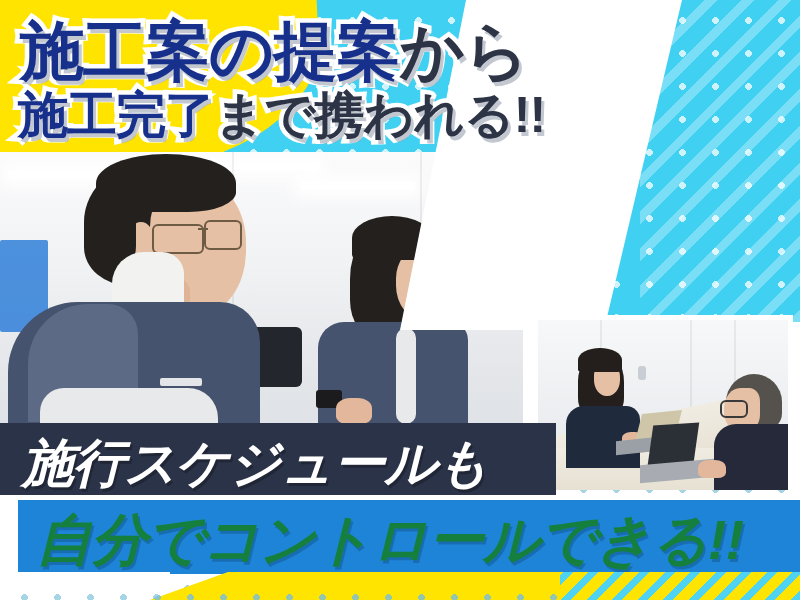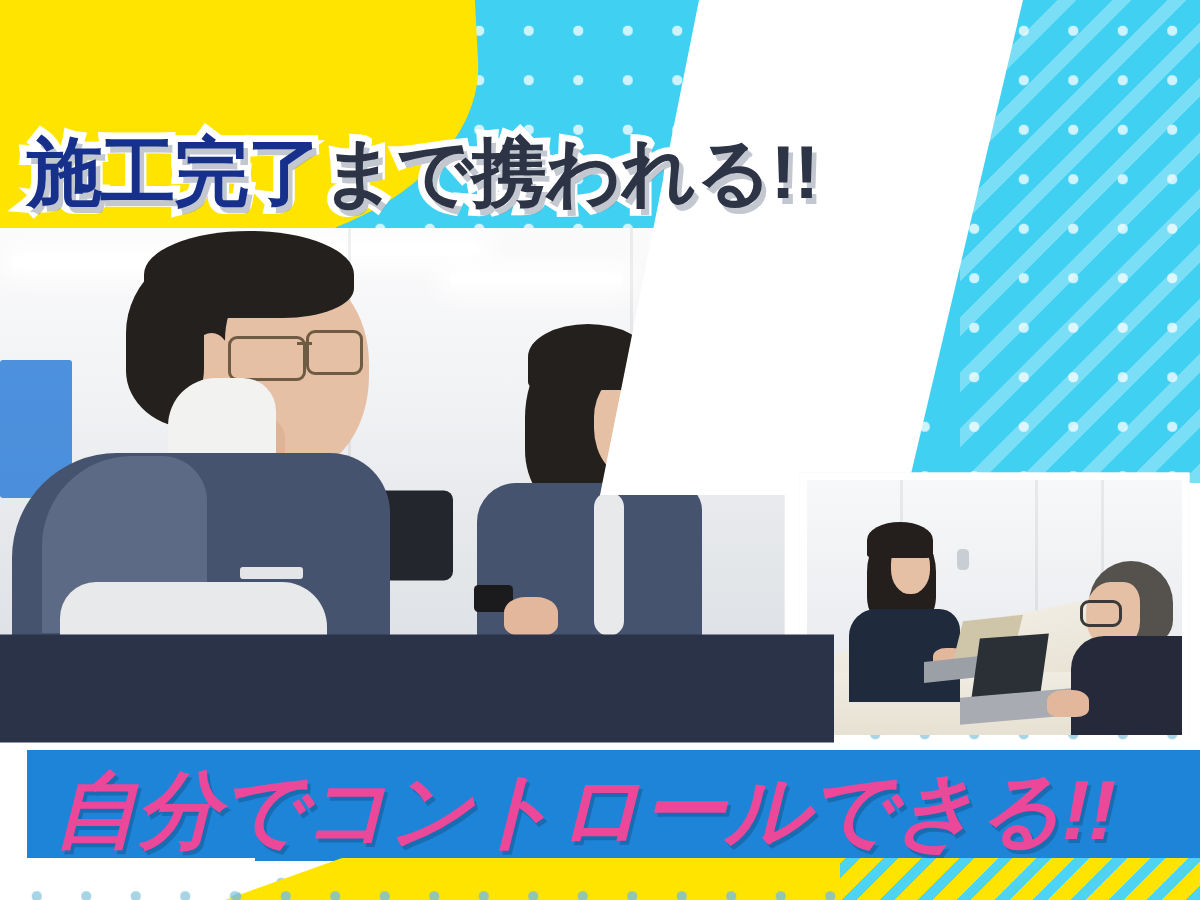--- a/index.html
+++ b/index.html
@@ -134,21 +134,21 @@
     font-style:italic;letter-spacing:-1px;white-space:nowrap;
     text-shadow:2px 3px 0 rgba(0,0,0,.25);
   }
 
   #band-blue{
     position:absolute;left:18px;top:500px;width:782px;height:74px;
     background:#1e84d8;
   }
   #band-blue-text{
     position:absolute;left:36px;top:503px;
-    font-size:56px;font-weight:700;color:#ec4899;
+    font-size:56px;font-weight:700;color:#15803d;
     font-style:italic;letter-spacing:-1px;white-space:nowrap;
     text-shadow:2px 3px 0 rgba(0,0,0,.18);
     text-align:center;
   }
 
   
   #strip-white{
     position:absolute;left:0;top:490px;width:800px;height:110px;
     background:#ffffff;
     background-image:radial-gradient(circle, rgba(150,205,225,.85) 3.2px, rgba(0,0,0,0) 3.6px);
@@ -280,28 +280,32 @@
     <div class="person">
       <div class="hair" style="left:188px;top:54px;width:56px;height:56px;border-radius:50% 50% 30% 30%;background:#55514d;"></div>
       <div class="face" style="left:186px;top:68px;width:36px;height:44px;border-radius:46% 30% 40% 46%;"></div>
       <div class="glasses-frame" style="left:182px;top:80px;width:24px;height:14px;border-width:2px;border-color:#3a3a3a;"></div>
       <div class="shirt" style="left:176px;top:104px;width:84px;height:70px;border-radius:22px 8px 0 0;background:#26293a;"></div>
       <div class="hand" style="left:160px;top:140px;width:28px;height:18px;"></div>
     </div>
   </div>
 
   <div id="headline">
+    <div class="hl-line hl-1">
+      <span class="hl-navy">施工案の提案</span><span class="hl-gray">から</span>
+    </div>
     <div class="hl-line hl-2">
       <span class="hl-navy">施工完了</span><span class="hl-gray">まで携われる!!</span>
     </div>
   </div>
 
   <div id="strip-white"></div>
 
   <div id="band-dark"></div>
+  <div id="band-dark-text">施行スケジュールも</div>
 
   <div id="band-blue"></div>
   <div id="band-blue-text">自分でコントロールできる!!</div>
 
   <div id="bottom-dots-left"></div>
   <div id="bottom-yellow"></div>
   <div id="bottom-yellow-dots"></div>
   <div id="bottom-stripes"></div>
 
 </div>

